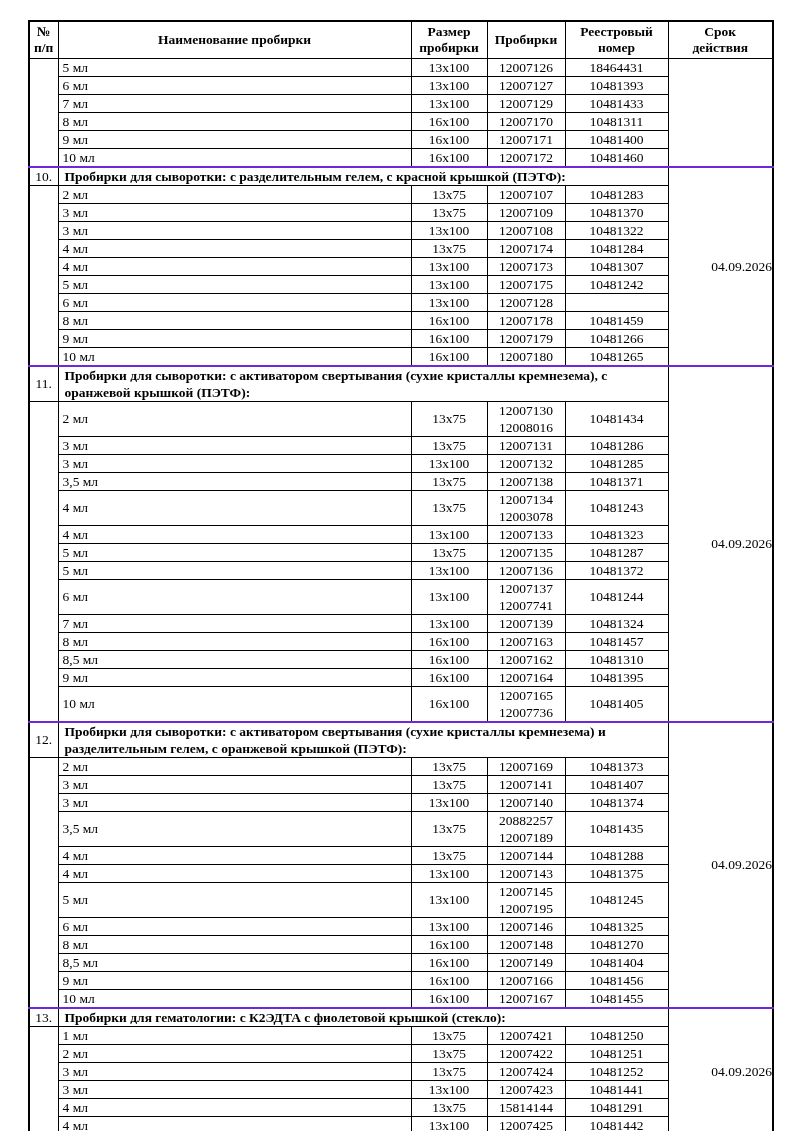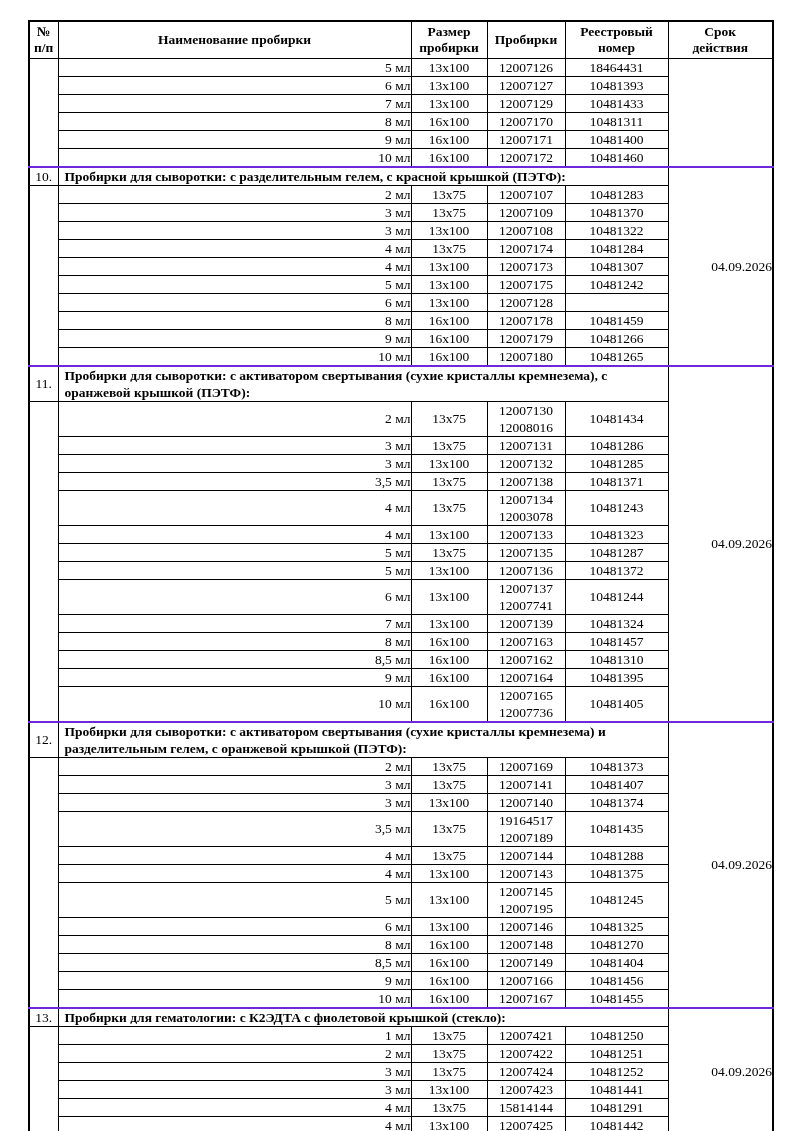--- a/index.html
+++ b/index.html
@@ -40,21 +40,21 @@
   tr.single { height: 17.5px; }
   tr.double { height: 35px; }
   tr.section-header { height: 17.5px; }
   tr.section-header td { border-top: 2px solid #6d28d9; }
   td.num-cell { text-align: center; }
   td.title-cell {
     font-weight: bold;
     text-align: left;
     padding: 0 6px;
   }
-  td.name-cell { text-align: right; padding-left: 4px; }
+  td.name-cell { text-align: left; padding-left: 4px; }
   td.size-cell, td.article-cell, td.registry-cell {
     text-align: center;
     white-space: pre-line;
   }
   td.validity-cell { text-align: right; }
 </style>
 </head>
 <body>
 
 <div class="page">
@@ -298,21 +298,21 @@
         </tr>
         <tr class="single">
           <td class="name-cell">3 мл</td>
           <td class="size-cell">13x100</td>
           <td class="article-cell">12007140</td>
           <td class="registry-cell">10481374</td>
         </tr>
         <tr class="double">
           <td class="name-cell">3,5 мл</td>
           <td class="size-cell">13x75</td>
-          <td class="article-cell">19164517
+          <td class="article-cell">20882257
 12007189</td>
           <td class="registry-cell">10481435</td>
         </tr>
         <tr class="single">
           <td class="name-cell">4 мл</td>
           <td class="size-cell">13x75</td>
           <td class="article-cell">12007144</td>
           <td class="registry-cell">10481288</td>
         </tr>
         <tr class="single">

